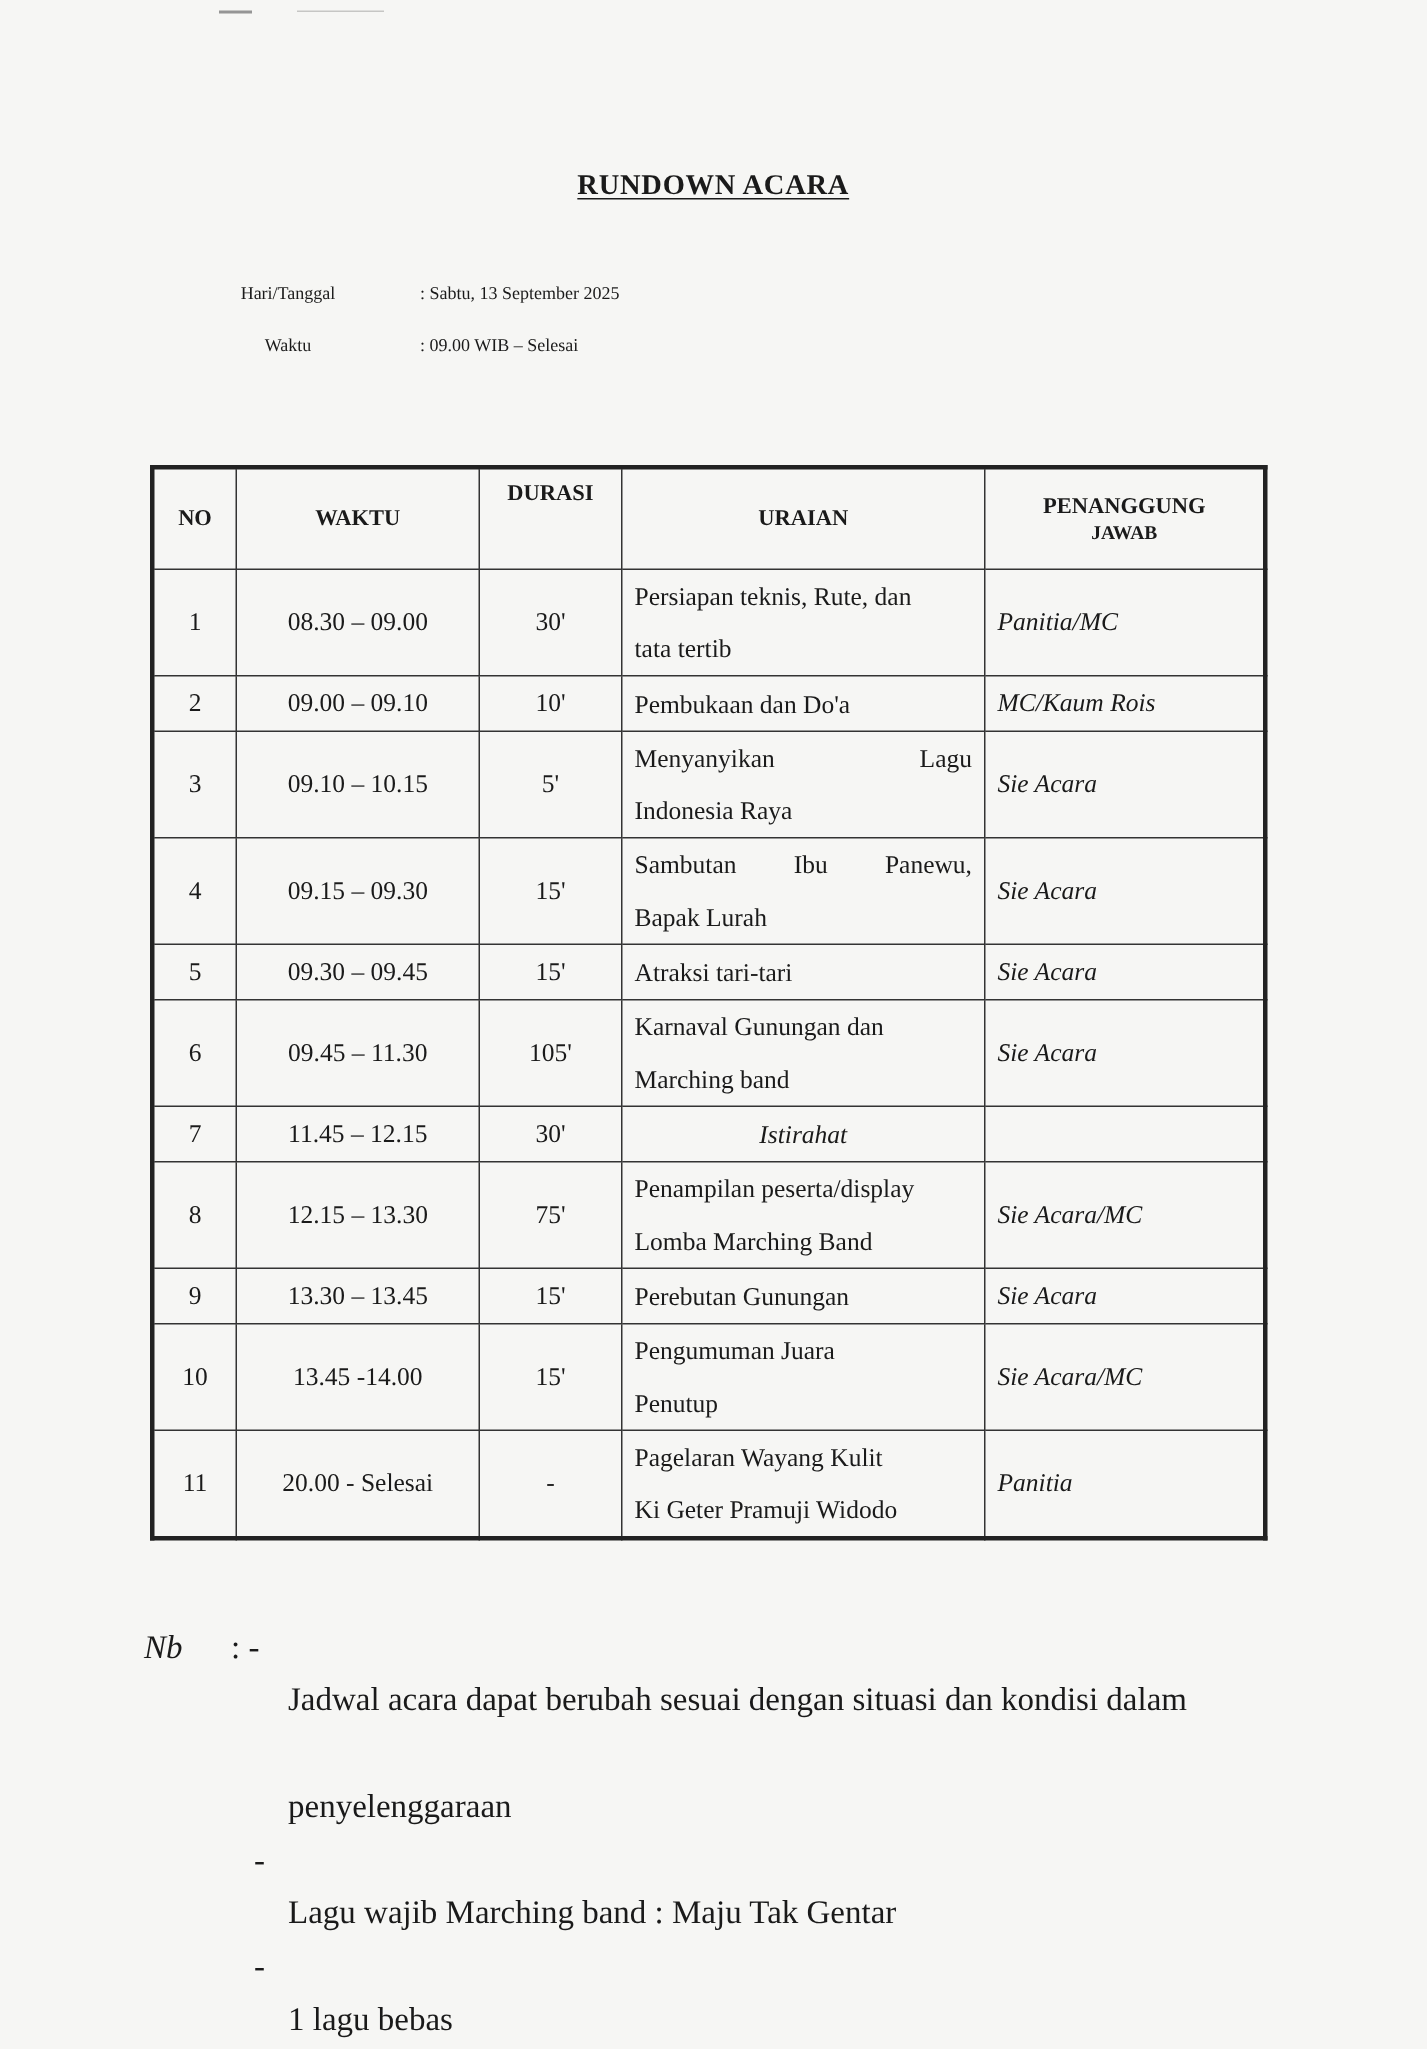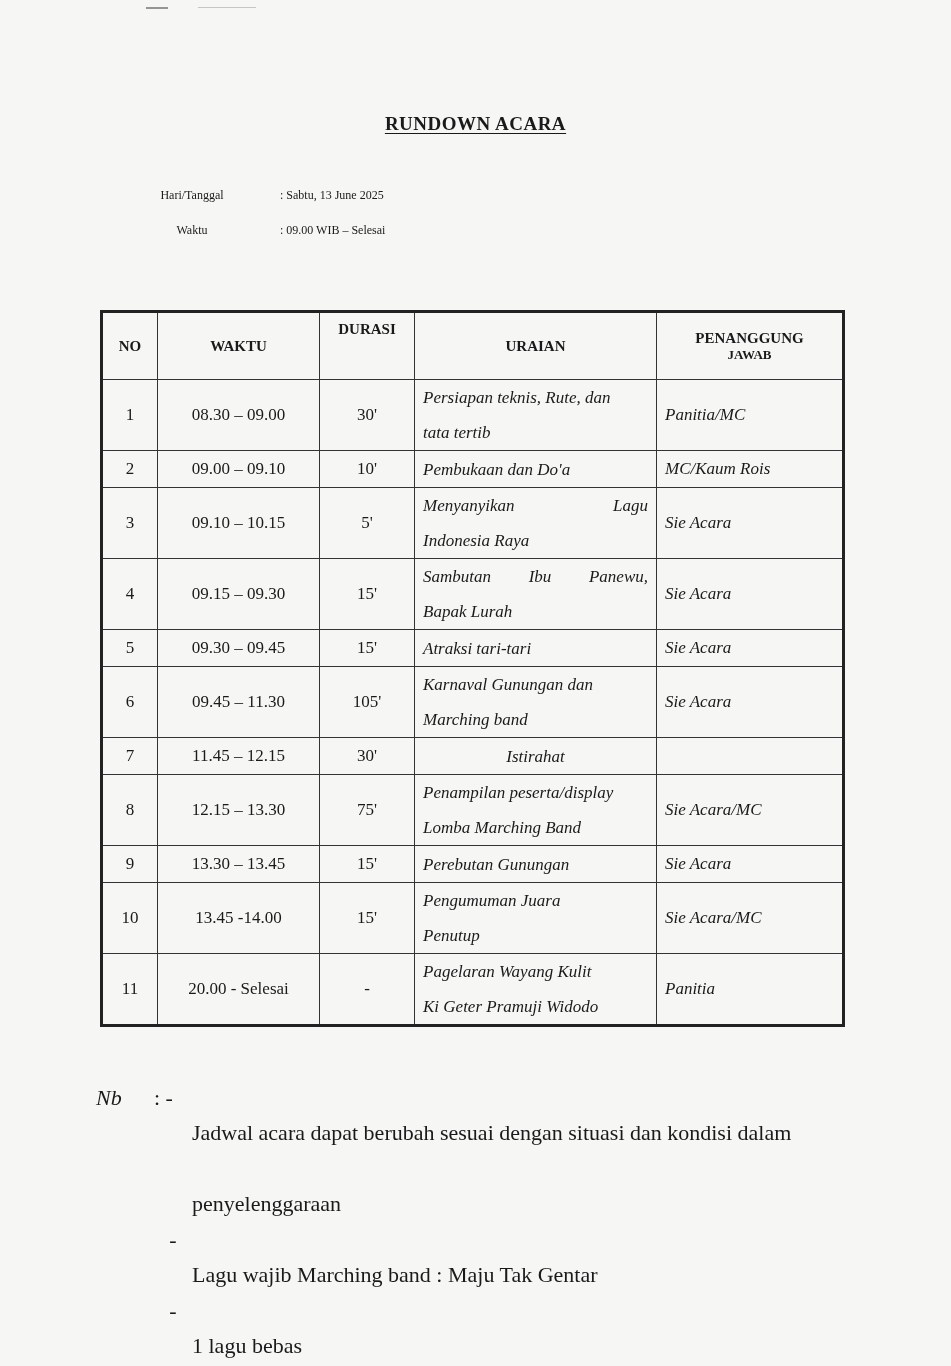--- a/index.html
+++ b/index.html
@@ -65,21 +65,21 @@
       font-size: 15px;
       height: 58px;
       text-align: center;
     }
     th .sub { display: block; font-size: 13px; }
     td.no { width: 38px; text-align: center; }
     td.waktu { width: 145px; text-align: center; }
     td.durasi { width: 78px; text-align: center; }
     td.uraian { width: 225px; text-align: left; line-height: 35px; }
     td.pj { text-align: left; font-style: italic; }
-    td.uraian .line { display: block; font-style: italic; }
+    td.uraian .line { display: block; }
     td.uraian .line.justify { text-align: justify; text-align-last: justify; }
     td.uraian.center { text-align: center; font-style: italic; }
     tr.row-1 td { height: 67px; }
     tr.row-2 td { height: 36px; }
     .notes {
       position: absolute;
       left: 96px;
       top: 1080px;
       font-size: 22px;
       width: 700px;
@@ -98,21 +98,21 @@
 <body>
 
 <div class="scan-mark" style="left:146px;width:22px;"></div>
 <div class="scan-mark" style="left:198px;width:58px;opacity:0.3;height:1px;"></div>
 
 <div class="title"><span>RUNDOWN ACARA</span></div>
 
 <div class="info">
   <div class="info-row">
     <span class="info-label">Hari/Tanggal</span>
-    <span class="info-value">: Sabtu, 13 June 2025</span>
+    <span class="info-value">: Sabtu, 13 September 2025</span>
   </div>
   <div class="info-row">
     <span class="info-label">Waktu</span>
     <span class="info-value">: 09.00 WIB – Selesai</span>
   </div>
 </div>
 
 <table class="rundown">
   <thead>
     <tr>

